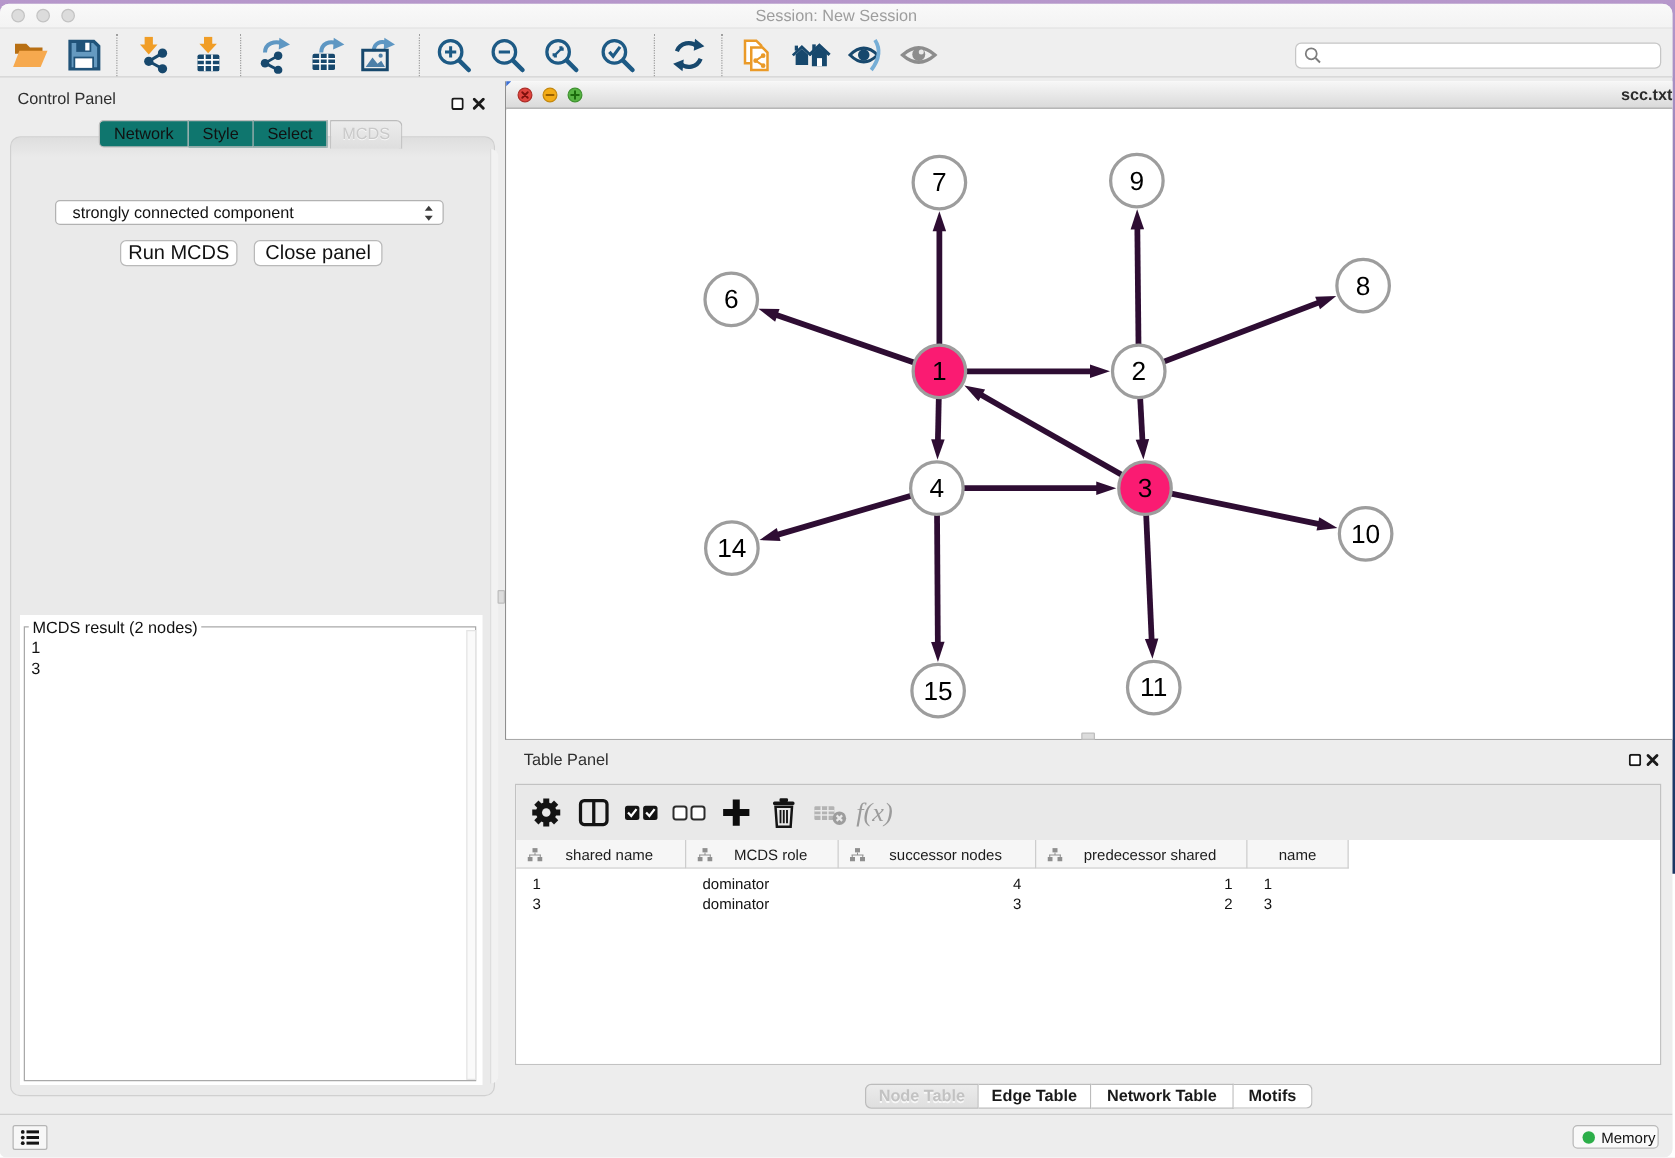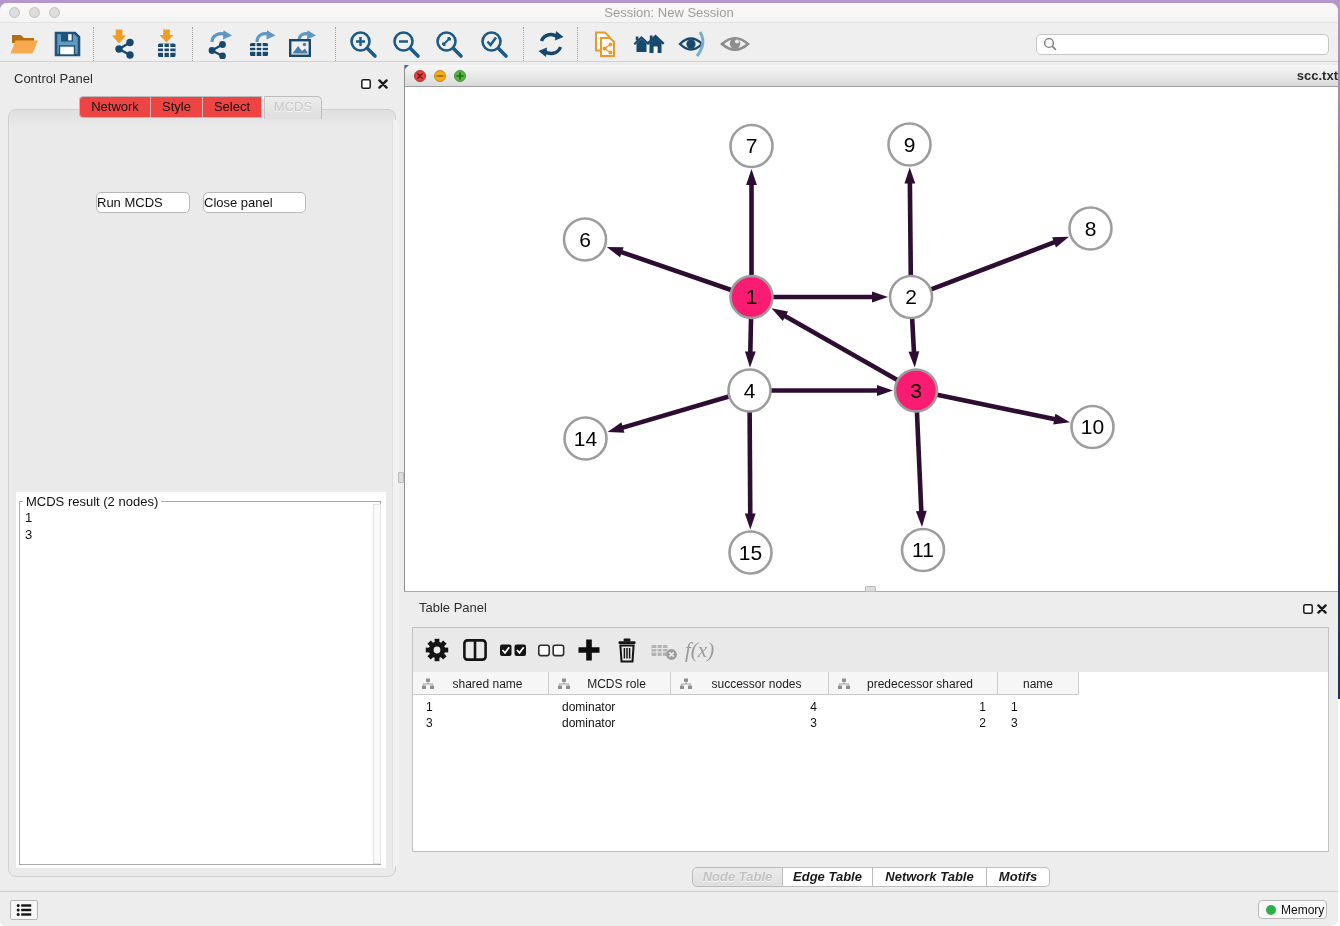--- a/index.html
+++ b/index.html
@@ -29,39 +29,39 @@
   .searchbox { position:absolute; left:1036px; top:11px; width:293px; height:21px;
     background:#fff; border:1px solid #c6c6c6; border-radius:5px; display:flex; align-items:center; }
   .searchbox svg { margin-left:6px; }
   .searchbox input { border:none; outline:none; flex:1; height:17px; font-size:12px;
     background:transparent; font-family:"Liberation Sans",sans-serif; }
 
   
   .cp-header-title { position:absolute; left:14px; top:68px; font-size:13px; color:#2e2e2e; }
   .panel-icon { position:absolute; }
   .cp-tabs { position:absolute; left:79px; top:93px; height:22px; display:flex; }
-  .cp-tab { height:22px; background:#ef4444; border:1px solid #bcbcbc; border-left:none;
+  .cp-tab { height:22px; background:#0f766e; border:1px solid #bcbcbc; border-left:none;
     font-size:13px; color:#111; text-align:center; line-height:20px; position:relative; z-index:5; }
   .cp-tab.first { border-left:1px solid #bcbcbc; border-radius:4px 0 0 4px; }
   .cp-tab.active { background:linear-gradient(#ececec,#dedede); color:#c9c9c9;
     border-radius:0 5px 0 0; border-bottom:none; height:23px; margin-left:2px;
     border-left:1px solid #c4c4c4; text-shadow:0 1px 0 #f7f7f7; }
   .cp-content { position:absolute; left:8px; top:106px; width:388px; height:768px;
     background:linear-gradient(#dedede,#eaeaea 16px,#eaeaea); border:1px solid #d0d0d0; border-radius:8px; }
   .cp-scroll-line { position:absolute; left:392px; top:116px; height:748px; width:7px;
     border-left:1px solid #dedede; background:#f2f2f2; border-radius:0 8px 8px 0; }
   .opt-label { position:absolute; left:0; top:134px; width:402px; text-align:center;
     font-size:13px; color:#1c1c1c; }
   .dropdown { position:absolute; left:44px; top:157px; width:311px; height:20px;
     background:#fff; border:1px solid #b2b2b2; border-radius:4px;
     font-size:13px; color:#111; line-height:18px; padding-left:13px; }
   .dropdown svg { position:absolute; right:7px; top:3px; }
   .cp-btn { position:absolute; top:189px; height:21px; background:#fff;
-    border:1px solid #b9b9b9; border-radius:5px; font-size:13px; color:#111;
-    text-align:left; line-height:19px; }
+    border:1px solid #b9b9b9; border-radius:5px; font-size:16px; color:#111;
+    text-align:center; line-height:19px; }
   .btn-run { left:96px; width:94px; }
   .btn-close { left:203px; width:103px; }
   .result-box { position:absolute; left:16px; top:489px; width:370px; height:376px; background:#fff; }
   .result-border { position:absolute; left:3px; top:9px; right:5px; bottom:3px;
     border:1px solid #a9a9a9; }
   .result-title { position:absolute; left:7px; top:2px; background:#fff; padding:0 3px;
     font-size:13px; color:#111; }
   .result-items { position:absolute; left:9px; top:17px; font-size:13px; color:#111; line-height:17px; }
   .result-scrollbar { position:absolute; right:5px; top:12px; bottom:4px; width:8px;
     background:#fafafa; border:1px solid #e4e4e4; }
@@ -97,21 +97,21 @@
   .tp-col { position:relative; height:23px; display:flex; align-items:center;
     border-right:1px solid #cdcdcd; font-size:12px; color:#1c1c1c; }
   .tp-col .colicon { position:absolute; left:9px; top:6px; }
   .tp-col .collabel { width:100%; text-align:center; padding-left:14px; }
   .tp-col.noicon .collabel { padding-left:0; }
   .tp-body { position:absolute; left:0; top:67px; width:100%; bottom:0; background:#fff; }
   .tp-row { position:absolute; left:0; width:666px; height:16px; display:flex; }
   .tp-cell { font-size:12px; color:#111; line-height:16px; overflow:hidden; }
   .al { text-align:left; } .ar { text-align:right; }
 
-  .tp-tabs { position:absolute; left:692px; top:864px; height:20px; display:flex;font-style:italic; }
+  .tp-tabs { position:absolute; left:692px; top:864px; height:20px; display:flex; }
   .tp-tab { height:20px; background:#fff; border:1px solid #bcbcbc; border-left:none;
     font-size:13px; font-weight:bold; color:#1a1a1a; text-align:center; line-height:18px; }
   .tp-tab.first { border-left:1px solid #bcbcbc; border-radius:5px 0 0 5px; }
   .tp-tab.last { border-radius:0 5px 5px 0; }
   .tp-tab.active { background:linear-gradient(#ebebeb,#dfdfdf); color:#c2c2c2;
     text-shadow:0 1px 0 #f8f8f8; }
 
   
   .statusbar { position:absolute; left:0; top:888px; width:100%; height:32px;
     background:#ededed; border-top:1px solid #cfcfcf; }
@@ -299,20 +299,27 @@
     <div class="cp-content"></div>
     <div class="cp-scroll-line"></div>
 
     <div class="cp-tabs">
       <div class="cp-tab first" style="width:72px">Network</div>
       <div class="cp-tab" style="width:52px">Style</div>
       <div class="cp-tab" style="width:59px">Select</div>
       <div class="cp-tab active" style="width:58px">MCDS</div>
     </div>
 
+    <div class="dropdown">
+      <span>strongly connected component</span>
+      <svg width="8" height="13" viewBox="0 0 8 13">
+        <path d="M4 0.5 L7.2 4.5 H0.8 z" fill="#3c3c3c"></path>
+        <path d="M4 12.5 L0.8 8.5 H7.2 z" fill="#3c3c3c"></path>
+      </svg>
+    </div>
     <div class="cp-btn btn-run">Run MCDS</div>
     <div class="cp-btn btn-close">Close panel</div>
 
     <div class="result-box">
       <div class="result-border"></div>
       <div class="result-title">MCDS result (2 nodes)</div>
       <div class="result-items">
         <div>1</div>
         <div>3</div>
       </div>

